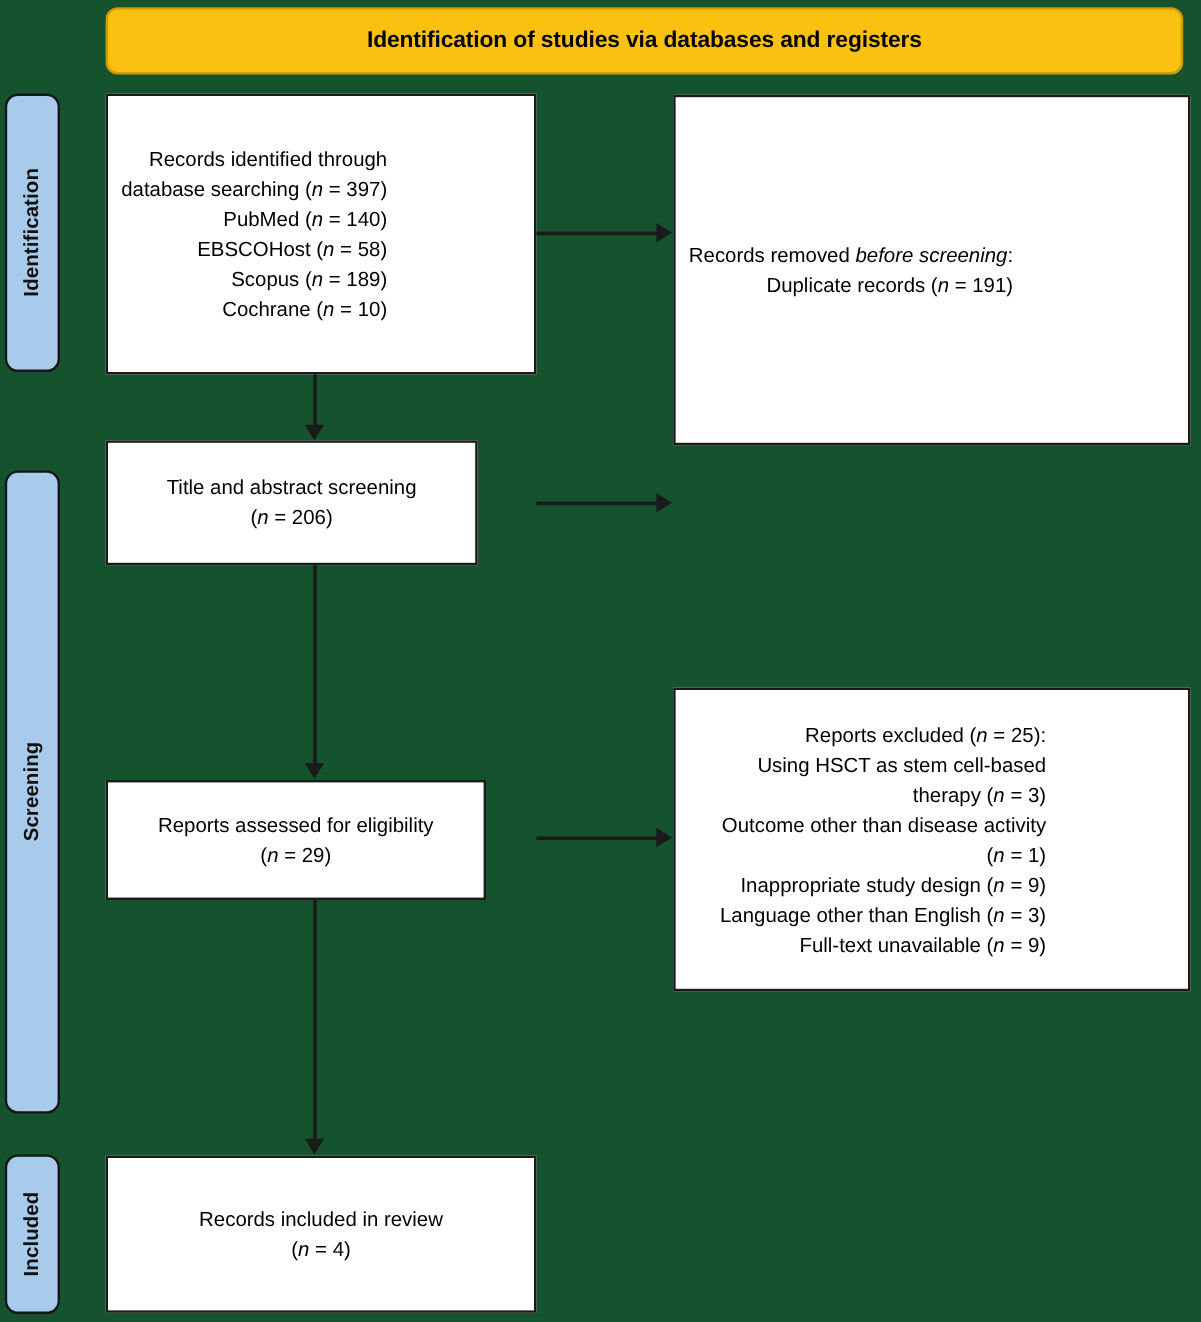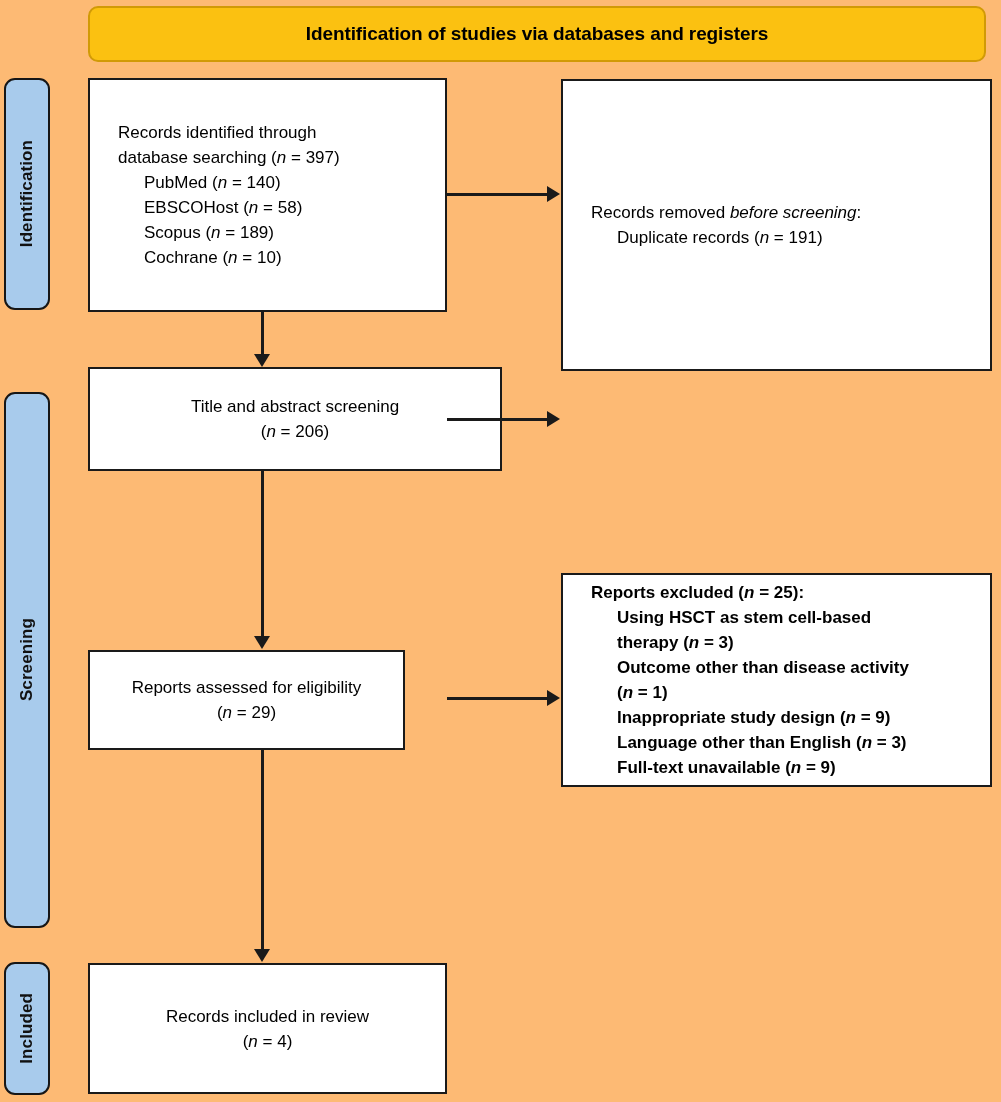--- a/index.html
+++ b/index.html
@@ -4,21 +4,21 @@
 <style>
   html, body {
     margin: 0;
     padding: 0;
     background: #ffffff;
   }
   #page {
     position: relative;
     width: 1001px;
     height: 1102px;
-    background: #fdba74;
+    background: #14532d;
     font-family: "Liberation Sans", sans-serif;
     overflow: hidden;
   }
 
   
   .header-banner {
     position: absolute;
     left: 88px;
     top: 6px;
     width: 898px;
@@ -81,29 +81,29 @@
   .box-centered {
     display: flex;
     align-items: center;
     justify-content: center;
     text-align: center;
   }
   .box-left {
     display: flex;
     align-items: center;
   }
-  .box-left .box-text { padding-left: 28px; }
+  .box-left .box-text { padding-left: 11px; text-align: right; }
 
   
   #box-identified   { left: 88px;  top: 78px;  width: 359px; height: 234px; }
   #box-removed      { left: 561px; top: 79px;  width: 431px; height: 292px; }
-  #box-title-screen { left: 88px;  top: 367px; width: 414px; height: 104px; }
+  #box-title-screen { left: 88px;  top: 367px; width: 310px; height: 104px; }
   #box-excluded-ta  { left: 561px; top: 367px; width: 431px; height: 104px; }
   #box-eligibility  { left: 88px;  top: 650px; width: 317px; height: 100px; }
-  #box-excluded-rep { left: 561px; top: 573px; width: 431px; height: 214px; font-weight: bold; }
+  #box-excluded-rep { left: 561px; top: 573px; width: 431px; height: 253px; }
   #box-included     { left: 88px;  top: 963px; width: 359px; height: 131px; }
 
   .indent-1 { padding-left: 26px; display: inline-block; }
   em.n-italic { font-style: italic; }
 
   
   .connector {
     position: absolute;
     background: #1a1a1a;
   }

